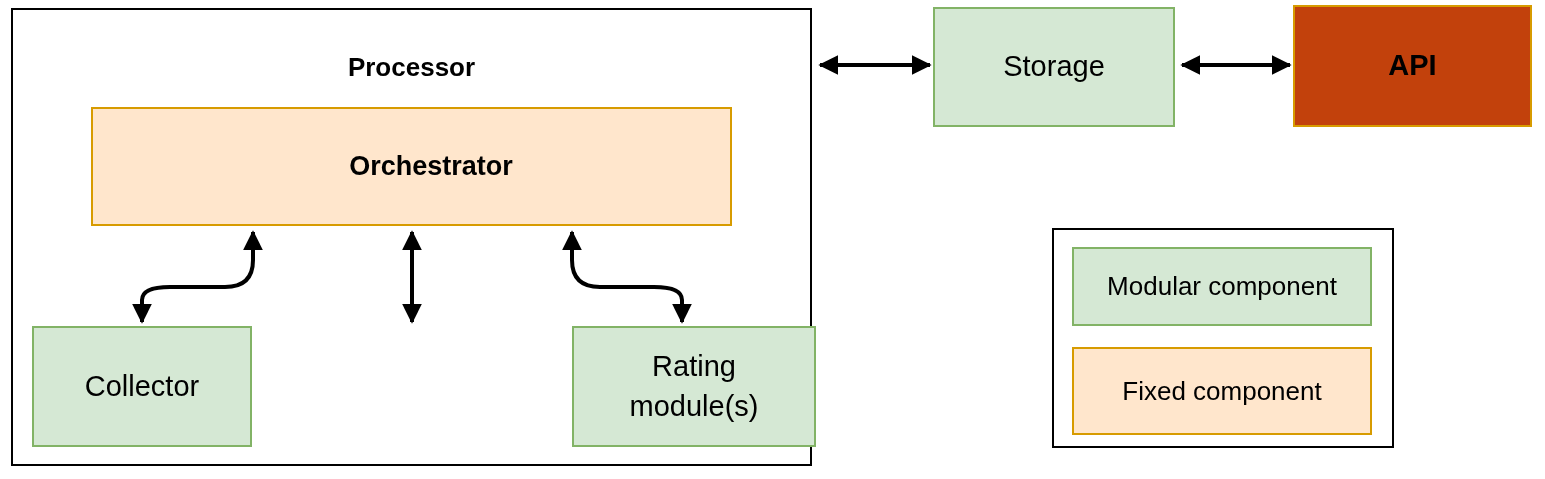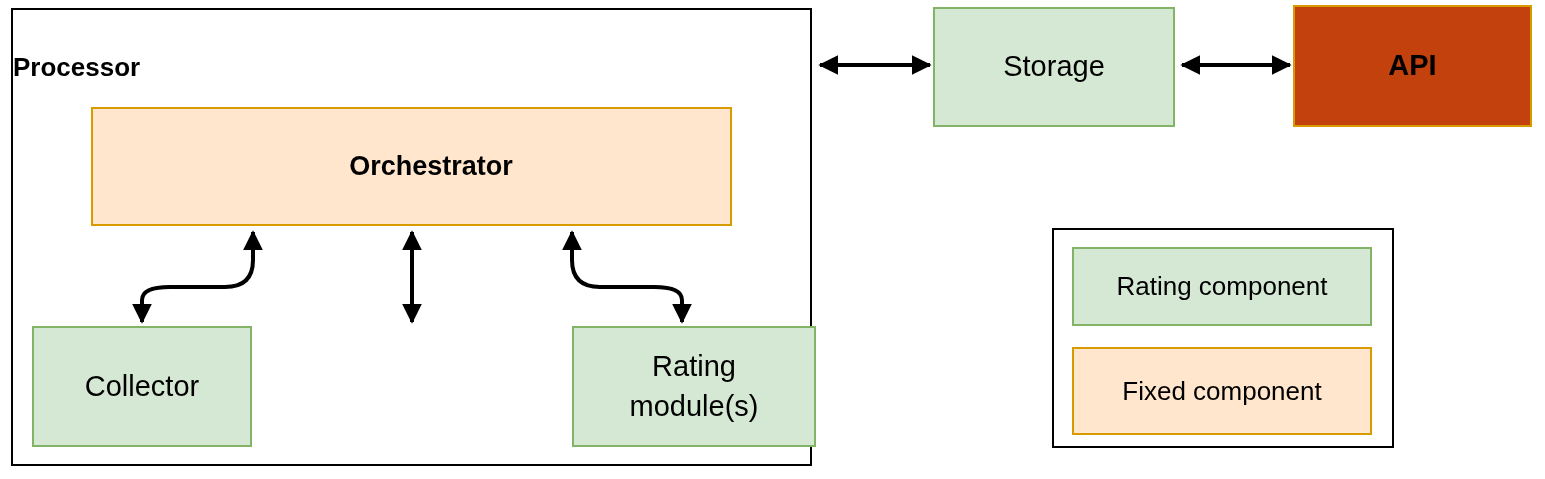--- a/index.html
+++ b/index.html
@@ -25,20 +25,21 @@
   .container-box {
     position: absolute;
     box-sizing: border-box;
     border: 2px solid #000;
     background: transparent;
   }
   .container-title {
     position: absolute;
     left: 0;
     width: 100%;
+    text-align: center;
     font-weight: bold;
     font-size: 26px;
   }
   .node-label { font-size: 29px; line-height: 1.35; }
   .bold { font-weight: bold; }
   .orchestrator-label { font-size: 27px; font-weight: bold; }
   .legend-label { font-size: 26px; }
   .rating-wrap { display: inline-block; max-width: 175px; }
   svg.arrows {
     position: absolute;
@@ -71,21 +72,21 @@
   <div class="box" style="left: 933px; top: 7px; width: 242px; height: 120px; background-color: rgb(213, 232, 212); border-color: rgb(130, 179, 102);">
     <span class="node-label">Storage</span>
   </div>
 
   <div class="box" style="left: 1293px; top: 5px; width: 239px; height: 122px; background-color: #c2410c; border-color: rgb(215, 155, 0);">
     <span class="node-label bold">API</span>
   </div>
 
   <div class="container-box" style="left: 1052px; top: 228px; width: 342px; height: 220px; border-color: rgb(0, 0, 0);">
     <div class="box" style="left: 18px; top: 17px; width: 300px; height: 79px; background-color: rgb(213, 232, 212); border-color: rgb(130, 179, 102);">
-      <span class="legend-label">Rating component</span>
+      <span class="legend-label">Modular component</span>
     </div>
     <div class="box" style="left: 18px; top: 117px; width: 300px; height: 88px; background-color: rgb(255, 230, 204); border-color: rgb(215, 155, 0);">
       <span class="legend-label">Fixed component</span>
     </div>
   </div>
 
   <svg class="arrows" width="1545" height="479" viewBox="0 0 1545 479">
     <defs>
       <marker id="arrowhead" viewBox="0 0 12 12" refX="11" refY="6" markerWidth="5" markerHeight="5" orient="auto-start-reverse" markerUnits="strokeWidth">
         <path d="M 0 0 L 12 6 L 0 12 Z" fill="#000000"></path>

